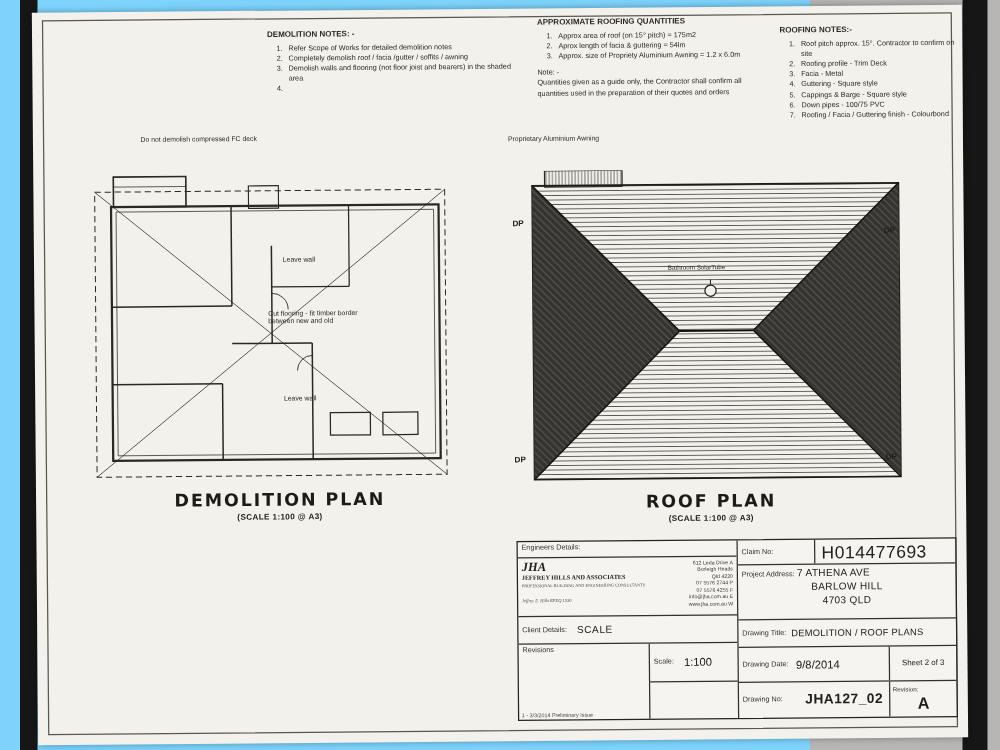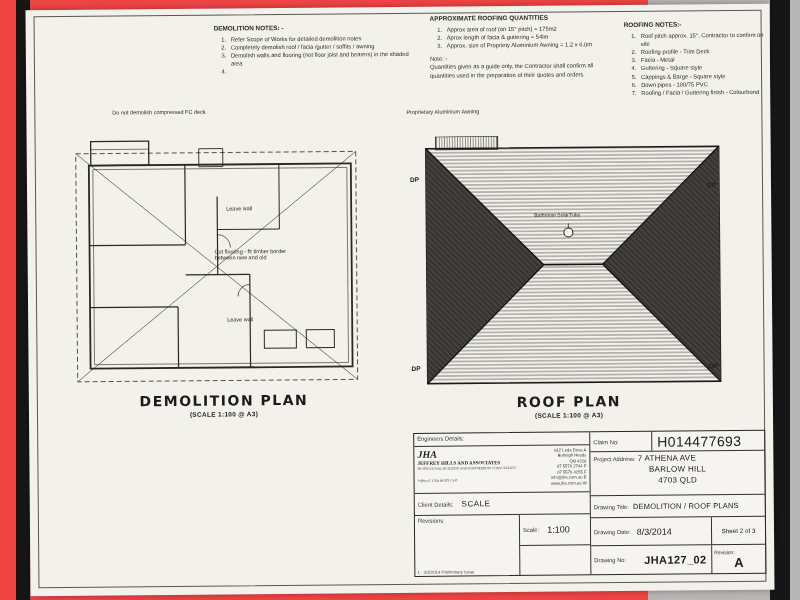--- a/index.html
+++ b/index.html
@@ -1,18 +1,18 @@
 <!DOCTYPE html>
 <html><head>
 <meta charset="utf-8">
 <style>
   html,body{margin:0;padding:0;background:#b7b6b4;width:800px;height:600px;overflow:hidden;
     font-family:"Liberation Sans",sans-serif;-webkit-font-smoothing:antialiased;}
   *{box-sizing:border-box;}
-  .stage{position:relative;width:648px;height:600px;background:#ef4444;}
+  .stage{position:relative;width:648px;height:600px;background:#7dd3fc;}
   .edge{position:absolute;top:0;height:600px;background:#161616;}
   .edge.left{left:16px;width:14px;}
   .edge.right{left:770px;width:20px;}
   .paper{position:absolute;left:28px;top:7px;width:744px;height:586px;background:#f2f1ec;
     transform:rotate(-0.5deg);box-shadow:0 0 6px rgba(0,0,0,.35);color:#26241f;}
   .frame{position:absolute;left:8px;top:6px;right:8px;bottom:8px;border:1px solid #5a5751;}
 
   
   .notes{position:absolute;font-size:5.8px;line-height:1.4;color:#2c2a25;}
   .notes .nt{font-size:6.4px;font-weight:bold;margin-bottom:2px;}
@@ -264,21 +264,21 @@
           <div class="proj-c">BARLOW HILL</div>
           <div class="proj-c">4703 QLD</div>
         </div>
         <div class="r-row dtitle-row bb">
           <span class="lab">Drawing Title:</span>
           <span class="dtitle-val">DEMOLITION / ROOF PLANS</span>
         </div>
         <div class="r-row date-row bb">
           <div class="date-main">
             <span class="lab">Drawing Date:</span>
-            <span class="date-val">8/3/2014</span>
+            <span class="date-val">9/8/2014</span>
           </div>
           <div class="sheet-cell">Sheet 2 of 3</div>
         </div>
         <div class="r-row no-row" style="flex:1;">
           <div class="no-main">
             <span class="lab">Drawing No:</span>
             <span class="no-val">JHA127_02</span>
           </div>
           <div class="rev-cell">
             <span class="rev-lab lab">Revision:</span>

